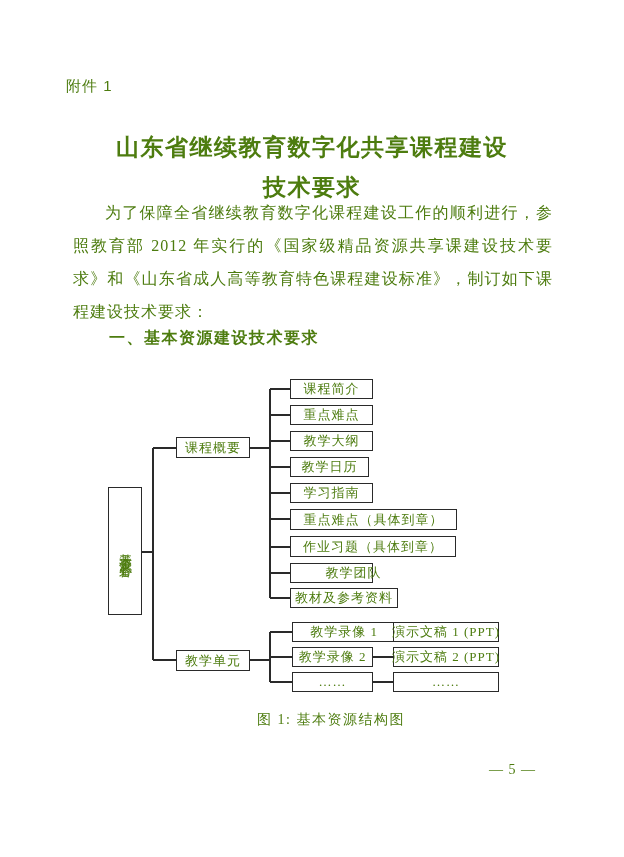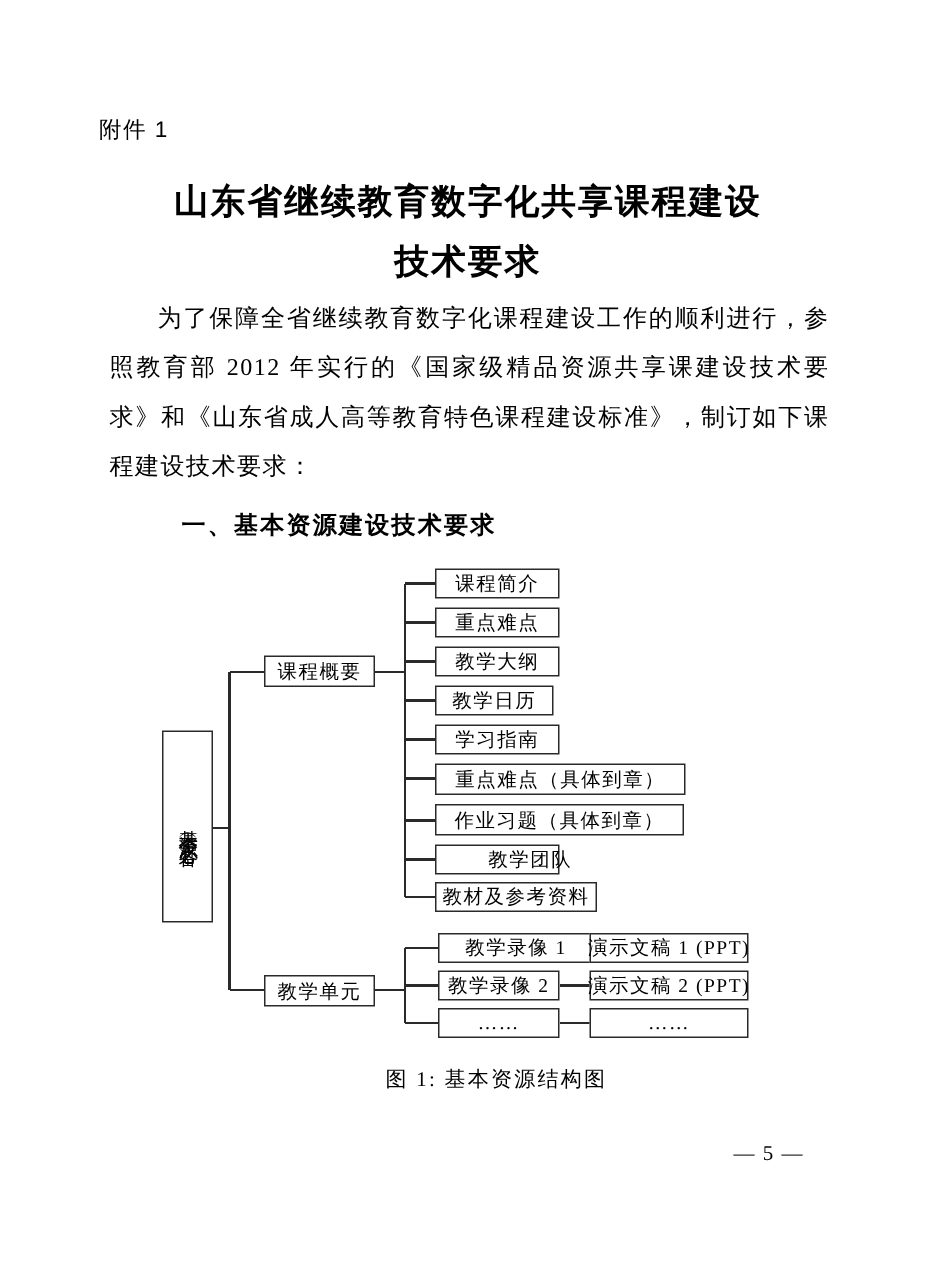--- a/index.html
+++ b/index.html
@@ -2,56 +2,56 @@
 <html><head>
 <meta charset="utf-8">
 <style>
   html, body { margin: 0; padding: 0; background: #e8e8e8; }
   .page {
     position: relative;
     width: 624px;
     height: 857px;
     margin: 0 auto;
     background: #ffffff;
-    color: #000000;
+    color: #4d7c0f;
     font-family: "Liberation Serif", "DejaVu Serif", serif;
     overflow: hidden;
   }
   .attachment-label {
     position: absolute;
     left: 66px; top: 77px;
     font-family: "Liberation Sans", "DejaVu Sans", sans-serif;
     font-size: 15px;
     letter-spacing: 1px;
   }
   .doc-title {
     position: absolute;
     left: 0; right: 0; top: 112px;
-    margin: 3px;
+    margin: 16px;
     text-align: center;
     font-size: 23px;
     font-weight: bold;
     line-height: 40px;
     letter-spacing: 1.5px;
   }
   .intro-paragraph {
     position: absolute;
     left: 73px; top: 196px;
     width: 480px;
     margin: 0;
     font-size: 16px;
     line-height: 33px;
     letter-spacing: 1px;
     text-align: justify;
     text-indent: 2em;
   }
   .section-heading {
     position: absolute;
     left: 73px; top: 324px;
-    margin: 16px;
+    margin: 4px;
     font-family: "Liberation Sans", "DejaVu Sans", sans-serif;
     font-size: 16px;
     font-weight: bold;
     letter-spacing: 1.5px;
     text-indent: 2em;
   }
   .diagram {
     position: absolute;
     left: 0; top: 370px;
     width: 624px; height: 342px;

